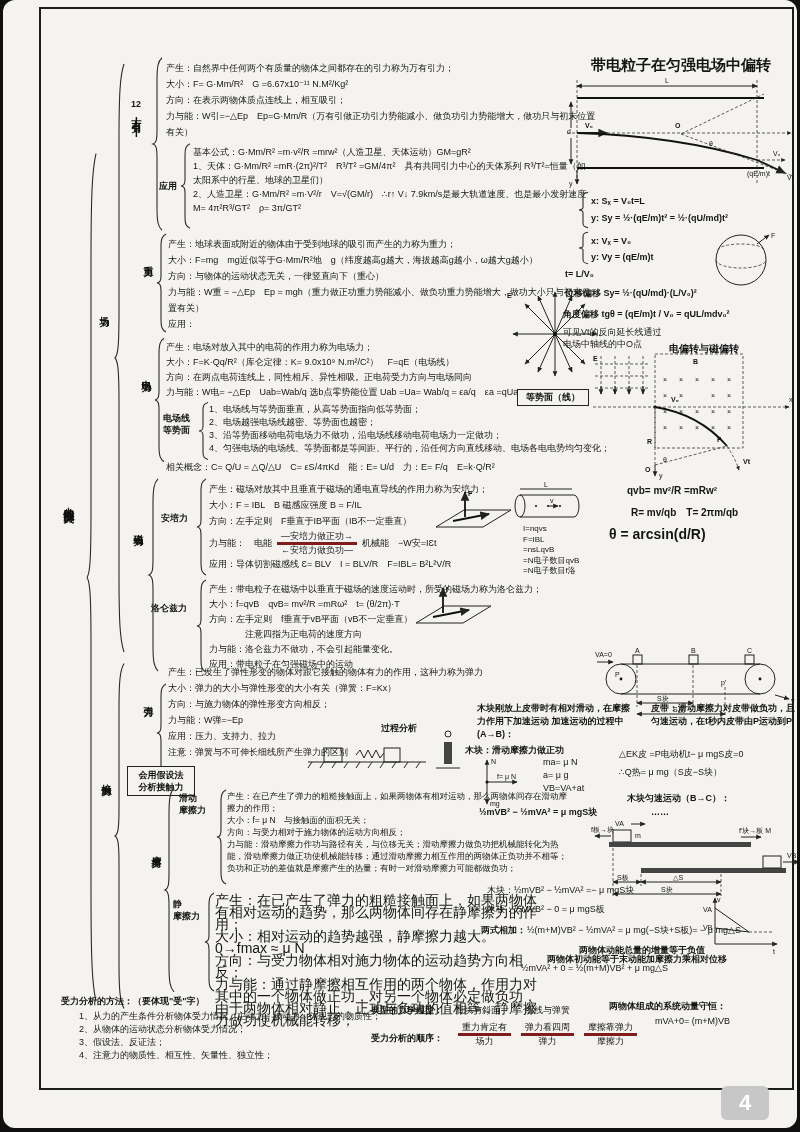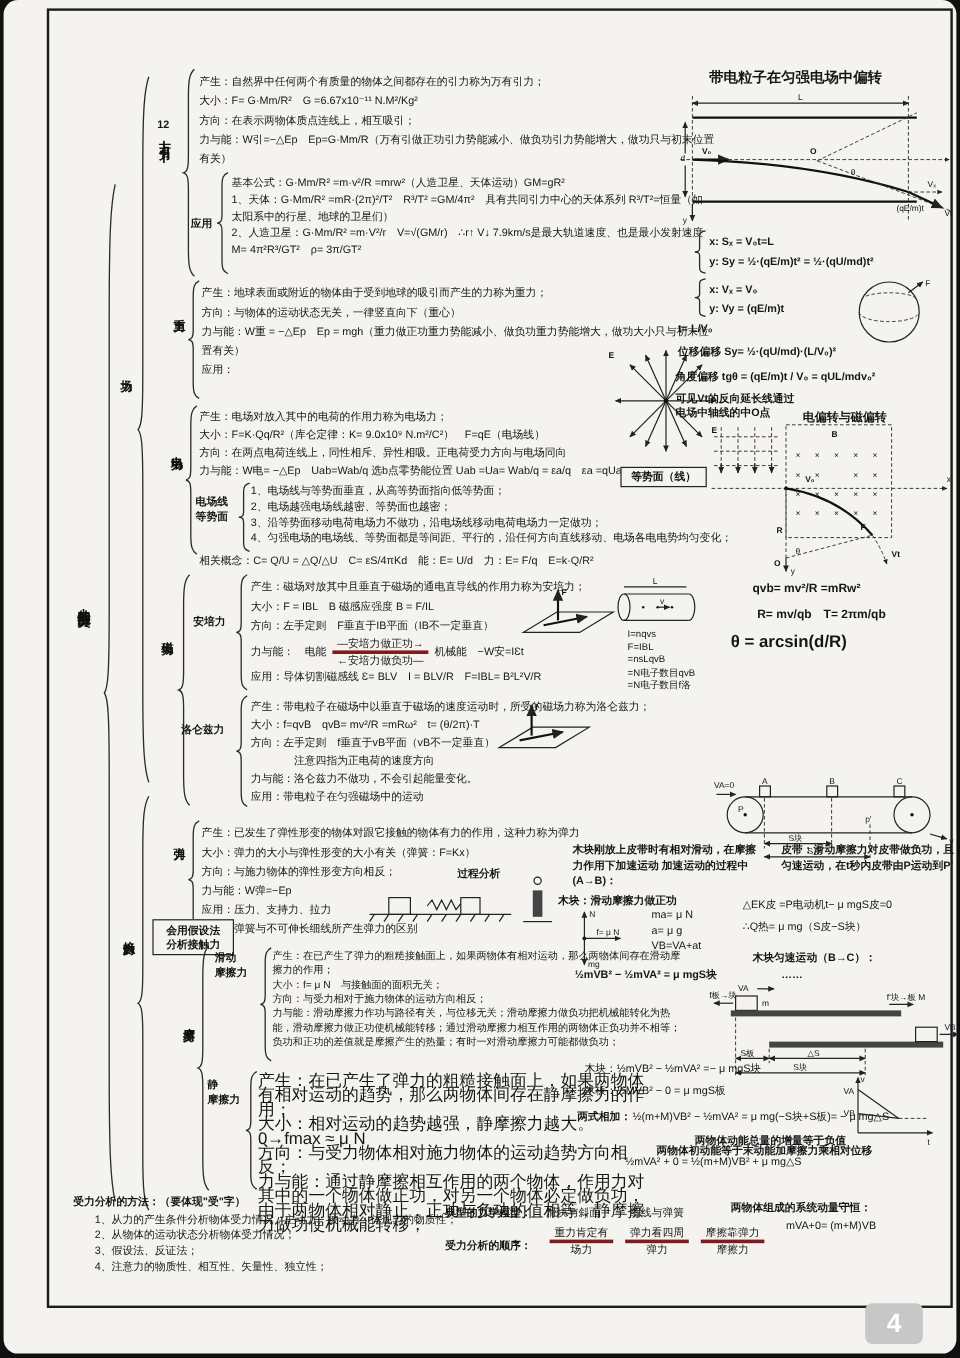--- a/index.html
+++ b/index.html
@@ -72,20 +72,21 @@
     <div>1、天体：G·Mm/R² =mR·(2π)²/T²　R³/T² =GM/4π²　具有共同引力中心的天体系列 R³/T²=恒量（如太阳系中的行星、地球的卫星们）</div>
     <div>2、人造卫星：G·Mm/R² =m·V²/r　V=√(GM/r)　∴r↑ V↓ 7.9km/s是最大轨道速度、也是最小发射速度　M= 4π²R³/GT²　ρ= 3π/GT²</div>
   </div>
 
   <div class="vlabel" style="left:138px;top:258px">重力</div>
   <svg class="br" style="left:154px;top:233px;height:100px" viewBox="0 0 10 100" preserveAspectRatio="none">
       <path d="M9,1 C5,3 4,6 4,14 L4,42 C4,48 3,49.5 0,50 C3,50.5 4,52 4,58 L4,86 C4,94 5,97 9,99"></path>
     </svg>
   <div class="t lines" style="left:165px;top:236px;width:430px;line-height:16px">
     <div>产生：地球表面或附近的物体由于受到地球的吸引而产生的力称为重力；</div>
+    <div>大小：F=mg　mg近似等于G·Mm/R²地　g（纬度越高g越大，海拔越高g越小，ω越大g越小）</div>
     <div>方向：与物体的运动状态无关，一律竖直向下（重心）</div>
     <div>力与能：W重 = −△Ep　Ep = mgh（重力做正功重力势能减小、做负功重力势能增大，做功大小只与初末位置有关）</div>
     <div>应用：</div>
   </div>
   <svg style="left:698px;top:230px" width="80" height="60">
     <circle cx="40" cy="30" r="25" class="ln"></circle>
     <path d="M15,30 a25,8 0 0 0 50,0" class="ds"></path>
     <path d="M17,20 a23,6 0 0 1 46,0" class="ds"></path>
     <line x1="56" y1="14" x2="68" y2="5" class="ln" marker-end="url(#ah)"></line>
     <text x="70" y="8">F</text>
@@ -201,21 +202,21 @@
     <path d="M5,40 L33,23 L80,23 L52,40 Z" class="ln"></path>
     <line x1="22" y1="34" x2="58" y2="27" class="th" marker-end="url(#ah)"></line>
     <line x1="32" y1="30" x2="32" y2="5" class="th" marker-end="url(#ah)"></line>
     <text x="35" y="9" font-weight="bold">f</text>
   </svg>
 
   <div class="vlabel" style="left:138px;top:698px">弹力</div>
   <svg class="br" style="left:154px;top:683px;height:100px" viewBox="0 0 10 100" preserveAspectRatio="none">
       <path d="M9,1 C5,3 4,6 4,14 L4,42 C4,48 3,49.5 0,50 C3,50.5 4,52 4,58 L4,86 C4,94 5,97 9,99"></path>
     </svg>
-  <div class="t lines" style="left:165px;top:686px;width:340px;line-height:16px">
+  <div class="t lines" style="left:165px;top:664px;width:340px;line-height:16px">
     <div>产生：已发生了弹性形变的物体对跟它接触的物体有力的作用，这种力称为弹力</div>
     <div>大小：弹力的大小与弹性形变的大小有关（弹簧：F=Kx）</div>
     <div>方向：与施力物体的弹性形变方向相反；</div>
     <div>力与能：W弹=−Ep</div>
     <div>应用：压力、支持力、拉力</div>
     <div>注意：弹簧与不可伸长细线所产生弹力的区别</div>
   </div>
   <div class="t b" style="left:378px;top:722px">过程分析</div>
   <svg style="left:305px;top:728px" width="155" height="42">
     <line x1="0" y1="34" x2="118" y2="34" class="ln"></line>
@@ -296,21 +297,21 @@
     <span class="frac">
         <span class="ft">弹力看四周</span>
         <span>弹力</span>
       </span>
     <span class="frac">
         <span class="ft">摩擦靠弹力</span>
         <span>摩擦力</span>
       </span>
   </div>
 
-  <div class="t b" style="left:588px;top:58px;font-size:12px">带电粒子在匀强电场中偏转</div>
+  <div class="t b" style="left:588px;top:58px;font-size:15px">带电粒子在匀强电场中偏转</div>
   <svg style="left:556px;top:72px" width="240" height="118">
     <line x1="18" y1="14" x2="198" y2="14" class="ln" marker-start="url(#ah)" marker-end="url(#ah)"></line>
     <text x="106" y="11">L</text>
     <line x1="18" y1="26" x2="205" y2="26" class="th"></line>
     <line x1="18" y1="96" x2="205" y2="96" class="th"></line>
     <line x1="18" y1="8" x2="18" y2="112" class="ds"></line>
     <line x1="198" y1="8" x2="198" y2="112" class="ds"></line>
     <line x1="8" y1="61" x2="232" y2="61" class="ds" marker-end="url(#ah)"></line>
     <line x1="12" y1="30" x2="12" y2="56" class="ln" marker-start="url(#ah)"></line>
     <line x1="12" y1="66" x2="12" y2="92" class="ln" marker-end="url(#ah)"></line>
@@ -340,21 +341,21 @@
   <svg class="br" style="left:576px;top:232px;height:32px" viewBox="0 0 10 100" preserveAspectRatio="none">
       <path d="M9,1 C5,3 4,6 4,14 L4,42 C4,48 3,49.5 0,50 C3,50.5 4,52 4,58 L4,86 C4,94 5,97 9,99"></path>
     </svg>
   <div class="t lines b" style="left:588px;top:233px;line-height:16px">
     <div>x: Vₓ = V₀</div>
     <div>y: Vy = (qE/m)t</div>
   </div>
   <div class="t b" style="left:562px;top:268px">t= L/V₀</div>
   <div class="t b" style="left:562px;top:287px">位移偏移 Sy= ½·(qU/md)·(L/V₀)²</div>
   <div class="t b" style="left:560px;top:308px">角度偏移 tgθ = (qE/m)t / V₀ = qUL/mdv₀²</div>
-  <div class="t lines" style="left:560px;top:326px;line-height:12px;font-weight:bold">
+  <div class="t lines" style="left:560px;top:326px;line-height:12px;font-weight:normal">
     <div>可见Vt的反向延长线通过</div>
     <div>电场中轴线的中O点</div>
   </div>
 
   <div class="t b" style="left:666px;top:342px;font-size:10px">电偏转与磁偏转</div>
   <svg style="left:590px;top:352px" width="205" height="126">
     <g class="ds">
       <line x1="8" y1="4" x2="8" y2="42"></line>
         <line x1="22" y1="4" x2="22" y2="42"></line>
         <line x1="36" y1="4" x2="36" y2="42"></line>

